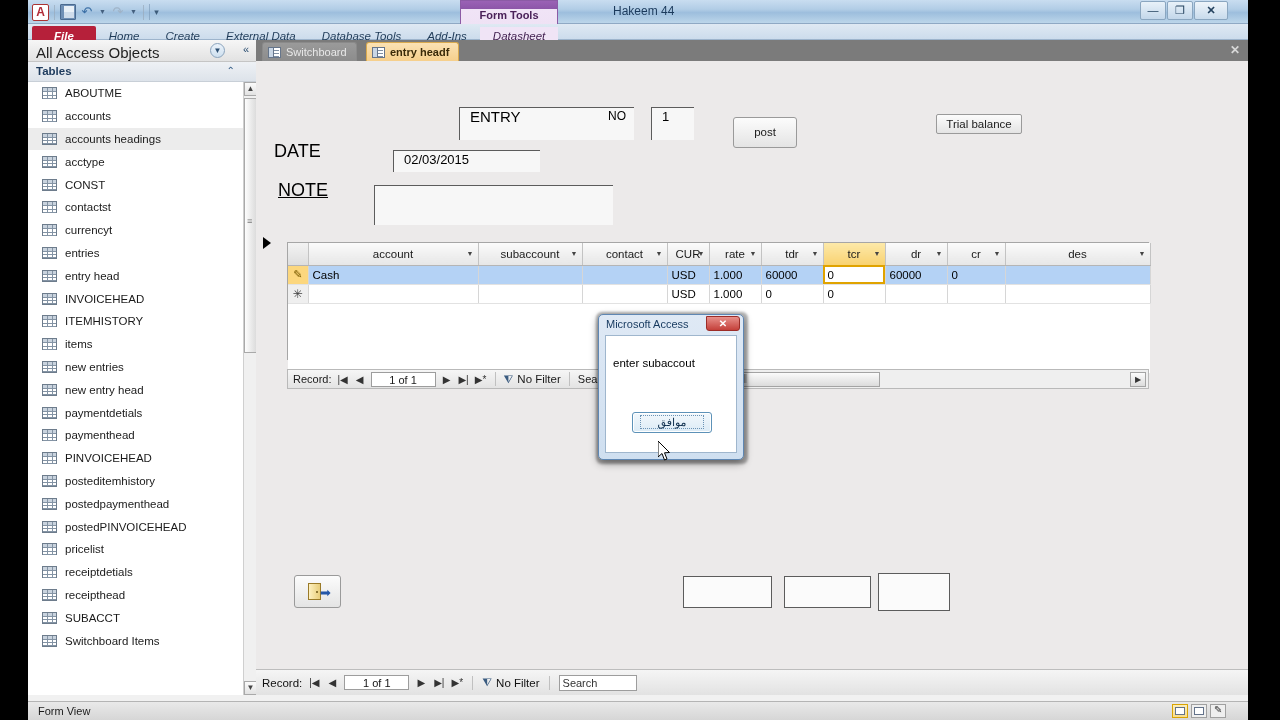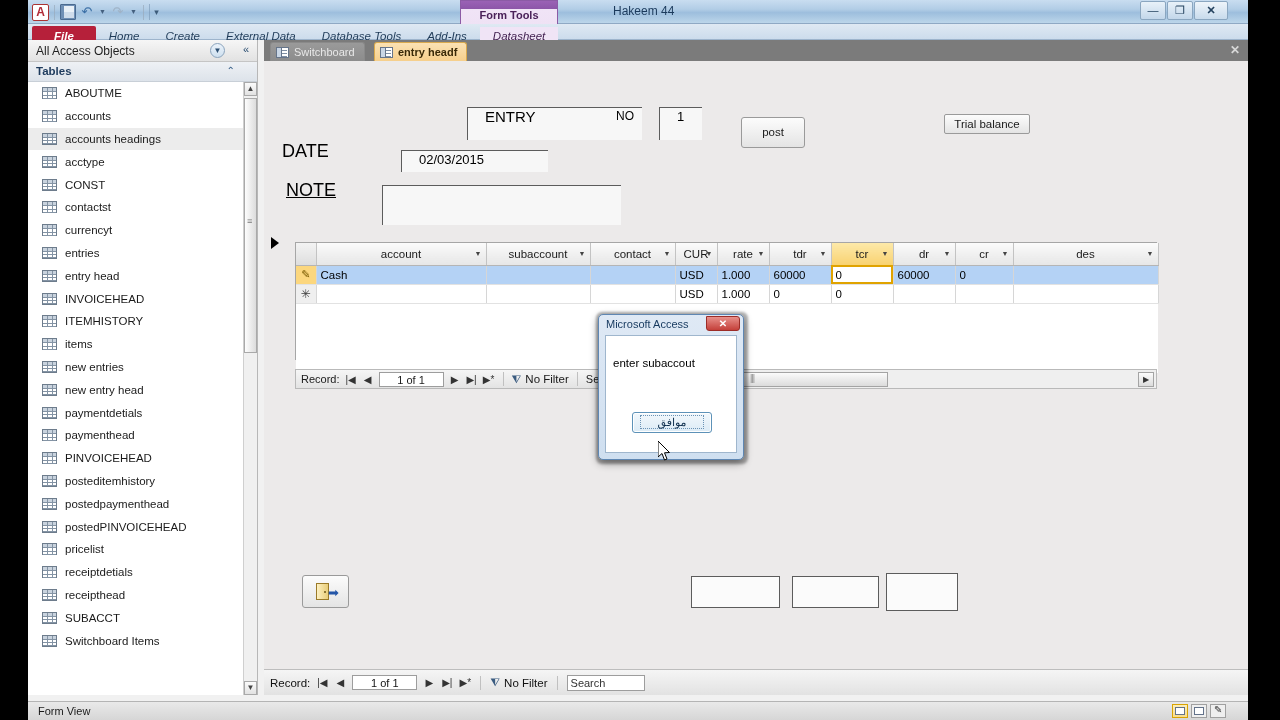--- a/index.html
+++ b/index.html
@@ -56,21 +56,21 @@
   .rtab.ctx { background:#f0e4f6; color:#3f1d4d; }
 
   
   .bodywrap { position:relative; height:655px; background:#f1f1f1; }
 
   
   .navpane { position:absolute; left:0; top:0; width:230px; height:655px;
      background:#fff; border-right:1px solid #b7b7b7; }
   .navhdr { position:relative; height:22px;
      background:linear-gradient(to bottom,#f6f6f6,#e2e2e2); border-bottom:1px solid #c5c5c5; }
-  .navhdr-t { position:absolute; left:8px; top:4px; font-size:12px; color:#1f1f1f; }
+  .navhdr-t { position:absolute; left:8px; top:4px; font-size:15px; color:#1f1f1f; }
   .navhdr-d { position:absolute; right:32px; top:3px; width:15px; height:15px; border-radius:50%;
      border:1px solid #8aa3bc; background:linear-gradient(to bottom,#eaf2fa,#cfe0ef);
      font-size:8px; color:#2c4f72; line-height:13px; text-align:center; }
   .navhdr-c { position:absolute; right:8px; top:3px; font-size:11px; color:#2c4f72; }
   .grphdr { position:relative; height:20px; background:linear-gradient(to bottom,#eef1f5,#dde3ea);
      border-bottom:1px solid #c8cfd7; }
   .grphdr span { position:absolute; left:8px; top:3px; font-size:11.5px; font-weight:bold; color:#1d3a5c; }
   .grphdr .chev { left:auto; right:22px; font-weight:normal; font-size:10px; color:#2b5580; top:3px; }
   .tablelist { position:absolute; top:42px; left:0; right:14px; bottom:0; overflow:hidden; background:#fff; }
   .trow { position:relative; height:22.8px; display:flex; align-items:center; padding-left:14px; }
@@ -88,42 +88,42 @@
      background:#f0f0f0; border-left:1px solid #cfcfcf; }
   .sbtn { position:absolute; left:0; width:13px; height:14px;
      background:linear-gradient(to bottom,#fbfbfb,#e2e2e2); border:1px solid #a9a9a9;
      font-size:8px; line-height:12px; text-align:center; color:#444; }
   .sbtn.up { top:0; } .sbtn.dn { bottom:0; }
   .sthumb { position:absolute; left:0; top:16px; width:13px; height:255px;
      background:linear-gradient(to right,#fdfdfd,#dcdcdc); border:1px solid #a9a9a9; }
   .sthumb:after { content:"≡"; position:absolute; left:2px; top:117px; font-size:9px; color:#777; }
 
   
-  .formarea { position:absolute; left:236px; top:0; right:0; height:655px; background:#eceaea; }
+  .formarea { position:absolute; left:228px; top:0; right:0; height:655px; background:#eceaea; }
   .doctabs { position:relative; height:21px; background:#7b7b7b; }
   .dtab { position:absolute; top:2px; height:19px; display:flex; align-items:center; gap:5px;
      padding:0 9px 0 5px; border:1px solid #8a8a8a; border-bottom:none;
      border-radius:3px 3px 0 0; font-size:11px; }
   .dtab.inactive { left:6px; background:linear-gradient(to bottom,#9a9a9a,#8c8c8c); color:#e8e8e8; }
   .dtab.active { left:110px; background:linear-gradient(to bottom,#fbe2b4,#f6cf8c);
      color:#3a2a08; font-weight:bold; border-color:#d9a94e; }
   .dtico { width:13px; height:11px; background:#fff; border:1px solid #66758a; position:relative; flex:none; }
   .dtico:before { content:""; position:absolute; left:0; top:0; width:4px; bottom:0; background:#c9d6e5;
      border-right:1px solid #66758a; }
   .dtico:after { content:""; position:absolute; left:5px; top:2px; right:1px; height:1px;
      background:#7f8fa3; box-shadow:0 3px 0 #7f8fa3, 0 6px 0 #7f8fa3; }
   .dtclose { position:absolute; right:8px; top:3px; font-size:12px; color:#d8d8d8; font-weight:bold; }
 
   .canvas { position:absolute; left:0; top:21px; right:0; bottom:26px; background:#eceaea; }
 
   .lbl { position:absolute; font-size:18px; color:#000; }
   .tbox { position:absolute; background:#f7f7f7;
      border-top:1px solid #5c5c5c; border-left:1px solid #5c5c5c;
      border-right:none; border-bottom:none; font-size:13px; color:#000;
-     padding:1px 17px; }
+     padding:1px 10px; }
   .tbox.full { border:1px solid #5c5c5c; background:#fbfbfb; }
 
   .btn3d { position:absolute; background:linear-gradient(to bottom,#fcfcfc,#e4e4e4);
      border:1px solid #9a9a9a; border-radius:3px; font-size:11.5px; color:#1a1a1a;
      text-align:center; }
   .btn3d.small { border-radius:2px; }
 
   
   .sub { position:absolute; left:290px; top:203px; width:862px; height:148px;
      background:#fff; border:1px solid #a6a6a6; }

